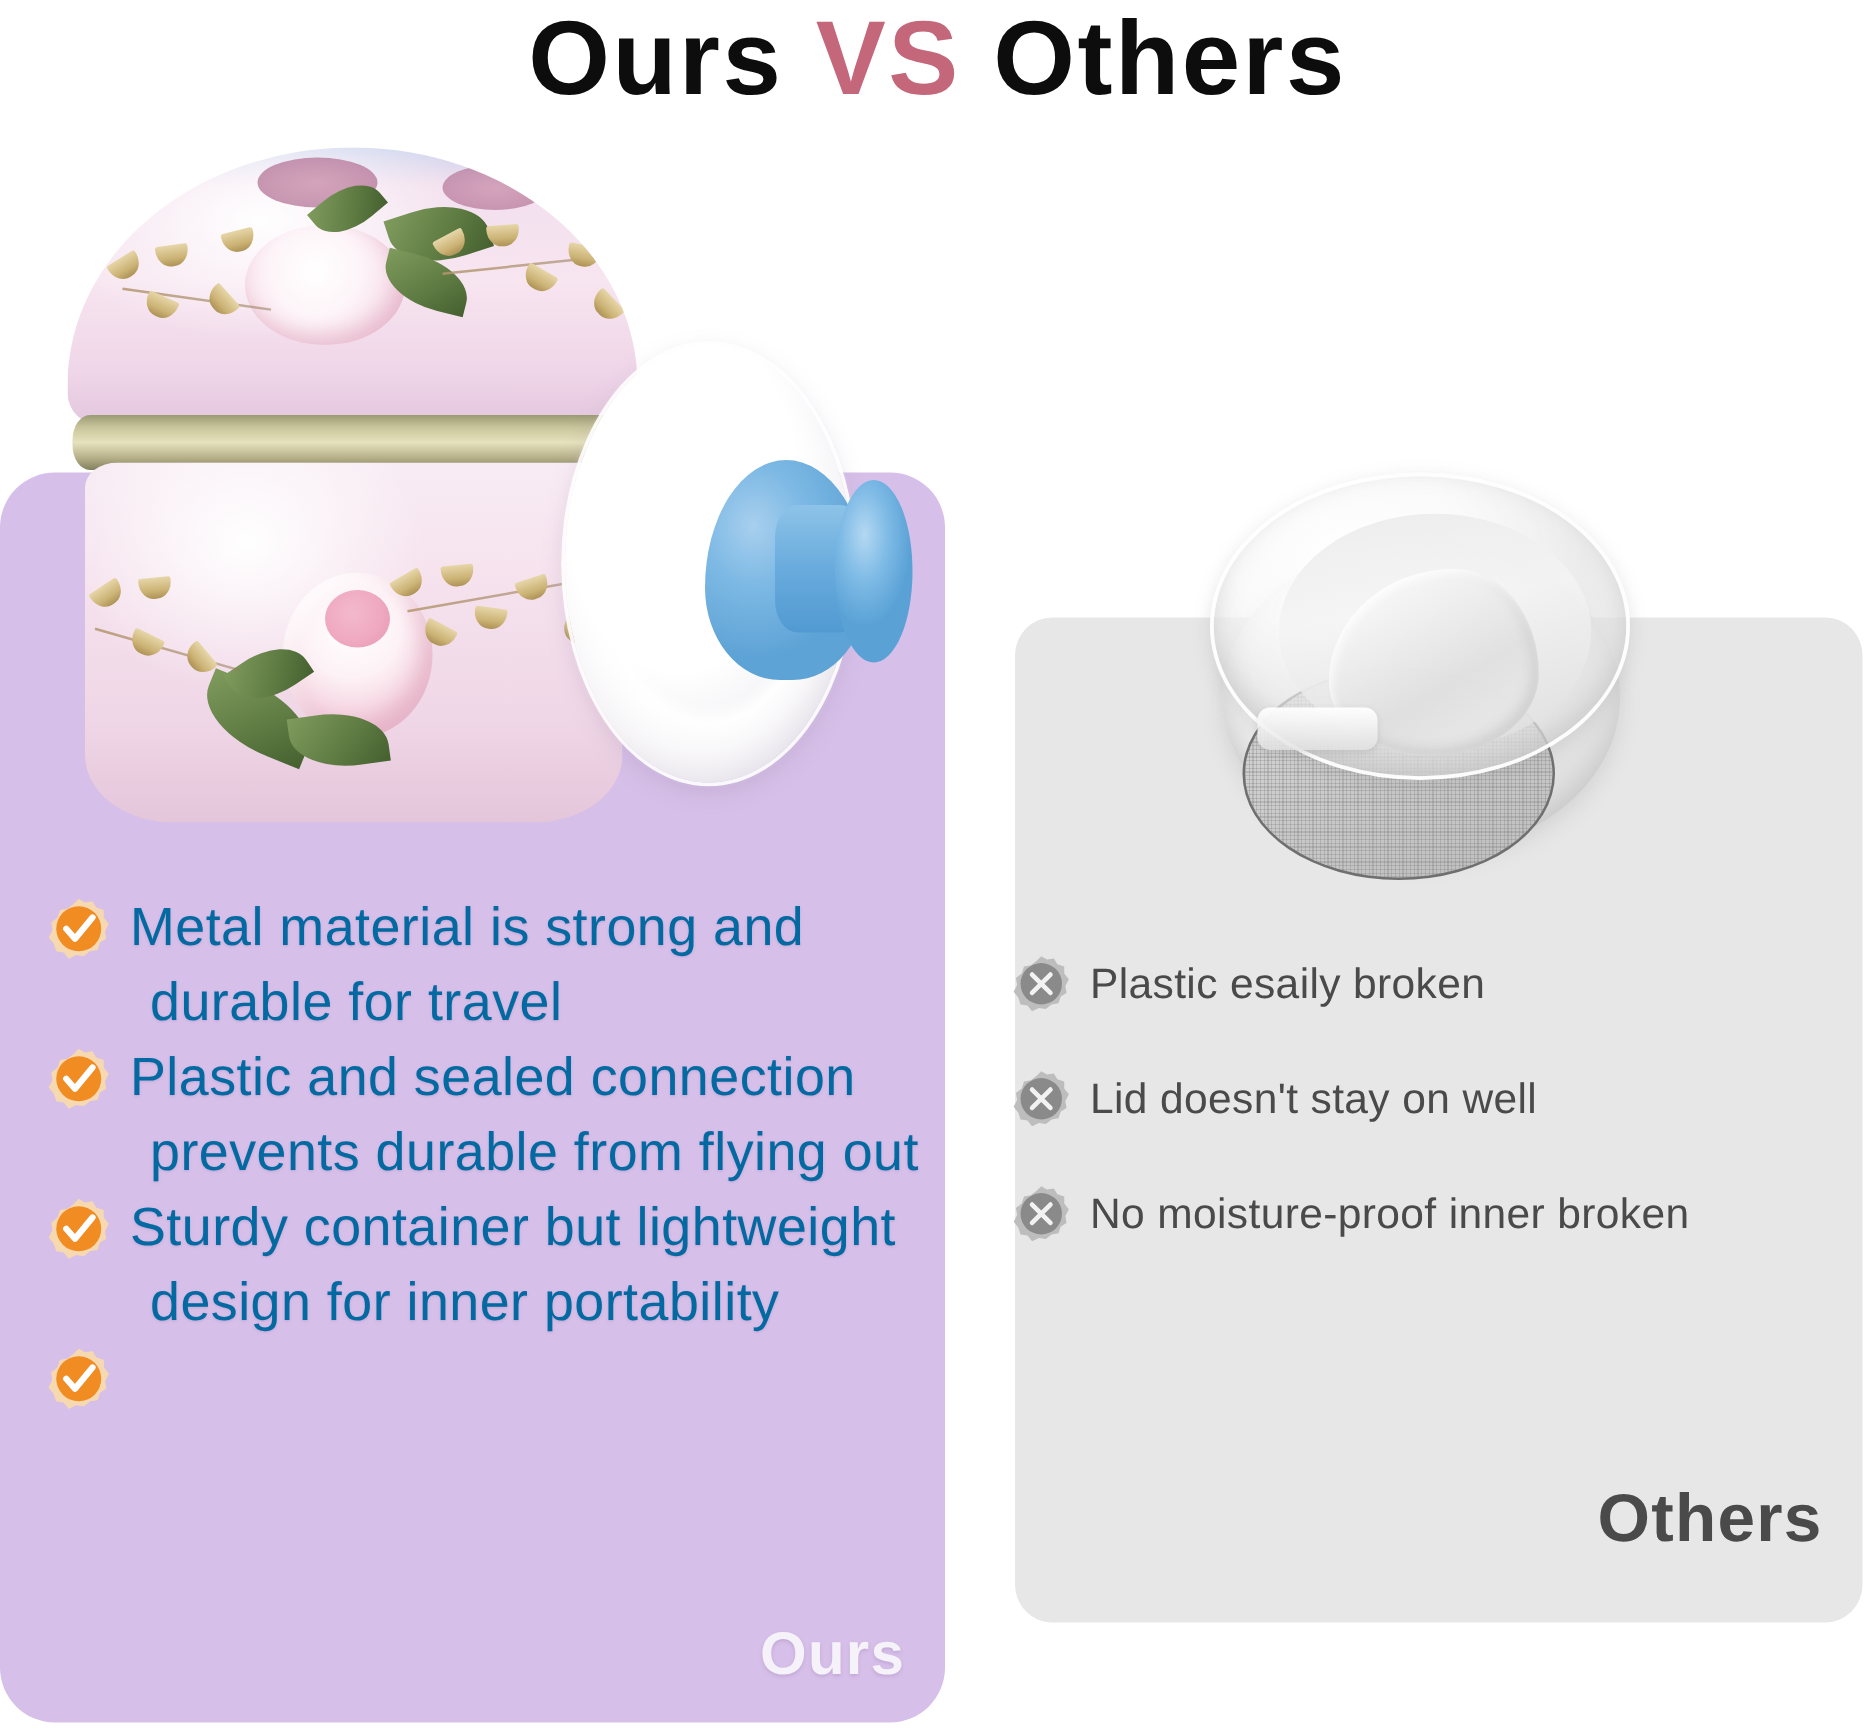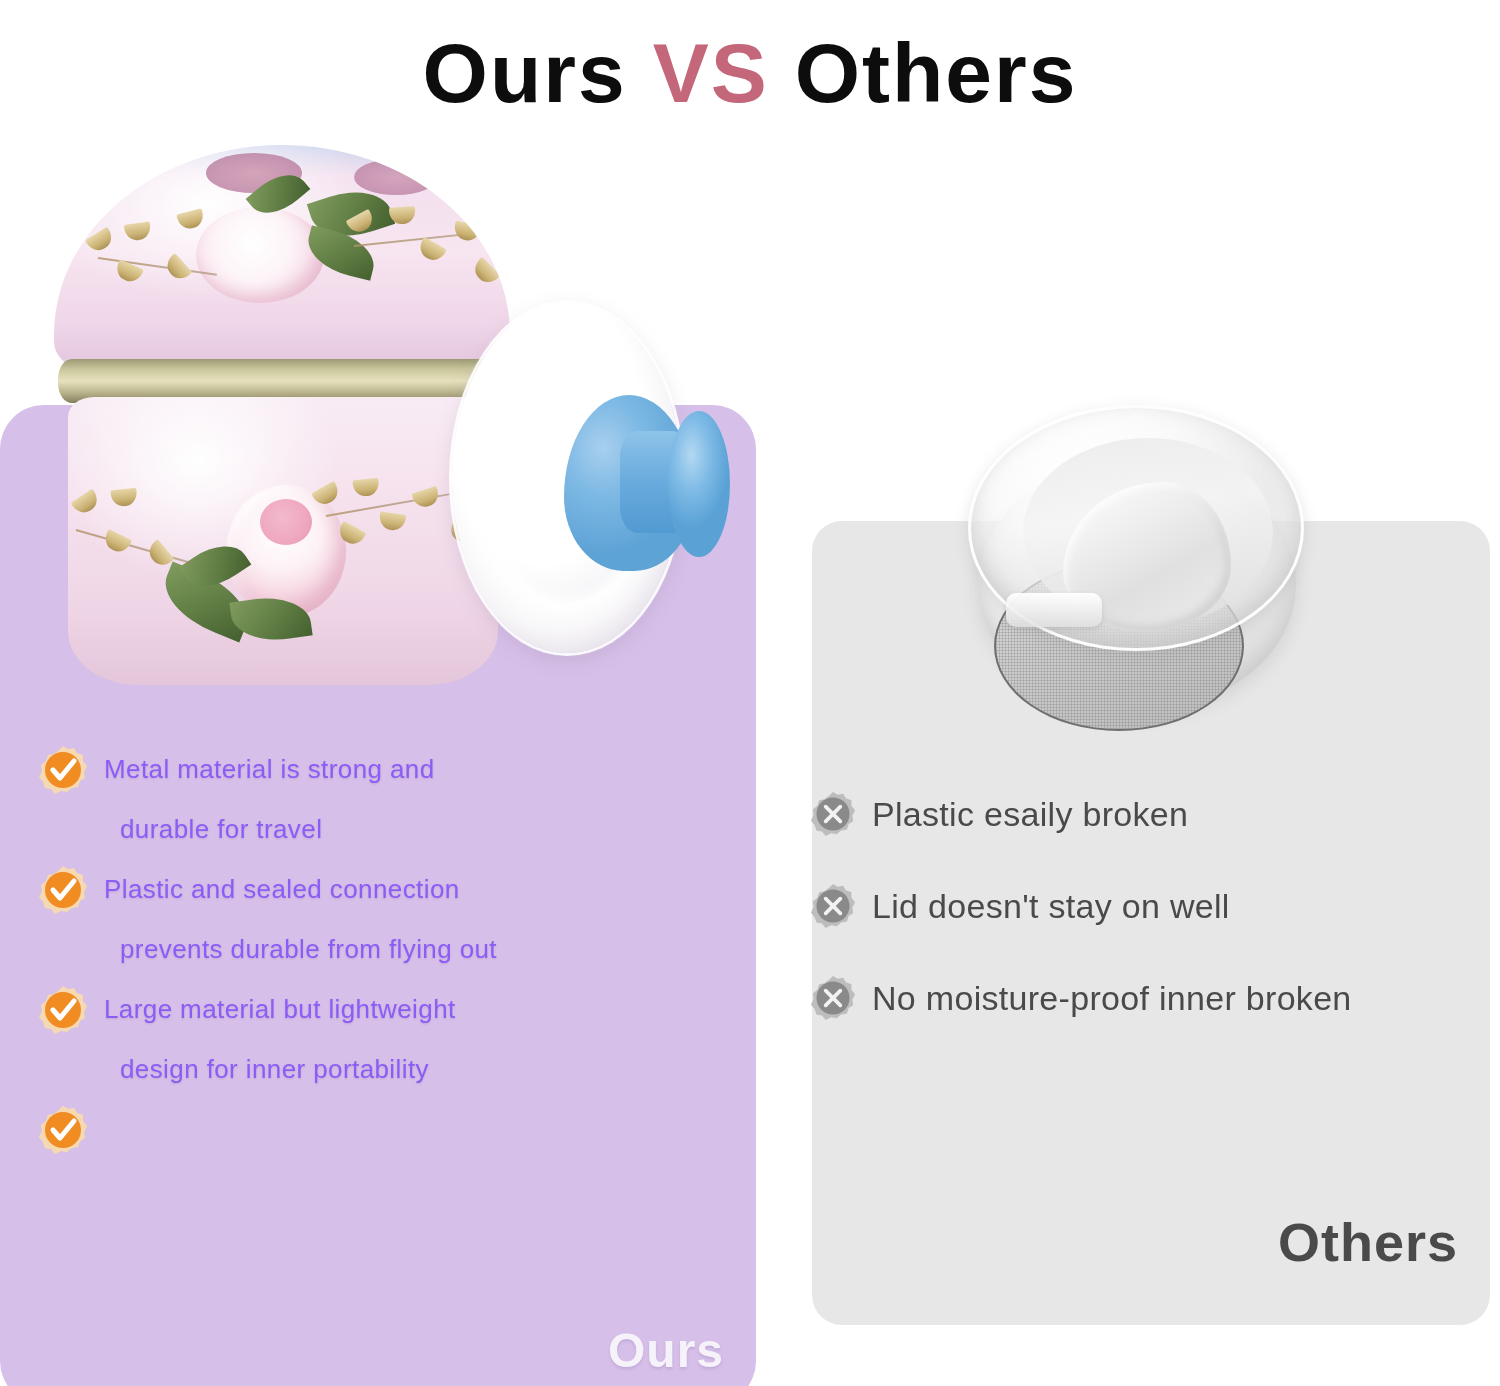--- a/index.html
+++ b/index.html
@@ -3,21 +3,21 @@
 <meta charset="utf-8">
 <style>
   html,body{margin:0;padding:0;}
   body{
     width:1500px;height:1386px;
     background:#ffffff;
     font-family:"Liberation Sans", sans-serif;
     overflow:hidden;
     position:relative;
   }
-  .stage{position:absolute;inset:0;width:1500px;height:972px;margin-top:27px;}
+  .stage{position:absolute;inset:0;width:1500px;height:972px;}
 
   
   .title-row{
     position:absolute;left:0;top:-4px;width:1500px;
     text-align:center;
     font-size:84px;
     font-weight:bold;
     letter-spacing:2px;
     line-height:100px;
     white-space:nowrap;
@@ -37,22 +37,22 @@
     border-radius:30px;
   }
 
   
   .list-ours{
     position:absolute;left:38px;top:712px;width:700px;
   }
   .li-ours{
     position:relative;
     padding-left:66px;
-    color:#8b5cf6;
-    font-size:26px;
+    color:#0369a1;
+    font-size:43px;
     line-height:60px;
     letter-spacing:0.4px;
     text-shadow:0 1px 2px rgba(150,120,180,.35);
   }
   .li-ours .l2{display:block;padding-left:16px;}
   .badge{
     position:absolute;left:0;top:6px;width:50px;height:50px;
   }
 
   .list-others{
@@ -316,21 +316,21 @@
       <span>Plastic and sealed connection</span>
       <span class="l2">prevents durable from flying out</span>
     </div>
 
     <div class="li-ours">
       <svg class="badge" viewBox="0 0 50 50">
         <path fill="#f6d9b0" d="M25 1 30 4 36 3 39 8 45 10 45 16 49 21 46 27 47 33 42 36 40 42 34 43 29 47 23 46 17 49 13 44 7 43 5 37 1 32 4 26 3 20 8 16 10 10 16 9 21 5z"></path>
         <circle cx="25" cy="25" r="18" fill="#f08c22"></circle>
         <path d="M15 25 L22 33 L36 16" stroke="#ffffff" stroke-width="5" fill="none" stroke-linecap="round" stroke-linejoin="round"></path>
       </svg>
-      <span>Large material but lightweight</span>
+      <span>Sturdy container but lightweight</span>
       <span class="l2">design for inner portability</span>
     </div>
 
     <div class="li-ours">
       <svg class="badge" viewBox="0 0 50 50">
         <path fill="#f6d9b0" d="M25 1 30 4 36 3 39 8 45 10 45 16 49 21 46 27 47 33 42 36 40 42 34 43 29 47 23 46 17 49 13 44 7 43 5 37 1 32 4 26 3 20 8 16 10 10 16 9 21 5z"></path>
         <circle cx="25" cy="25" r="18" fill="#f08c22"></circle>
         <path d="M15 25 L22 33 L36 16" stroke="#ffffff" stroke-width="5" fill="none" stroke-linecap="round" stroke-linejoin="round"></path>
       </svg>
     </div>

